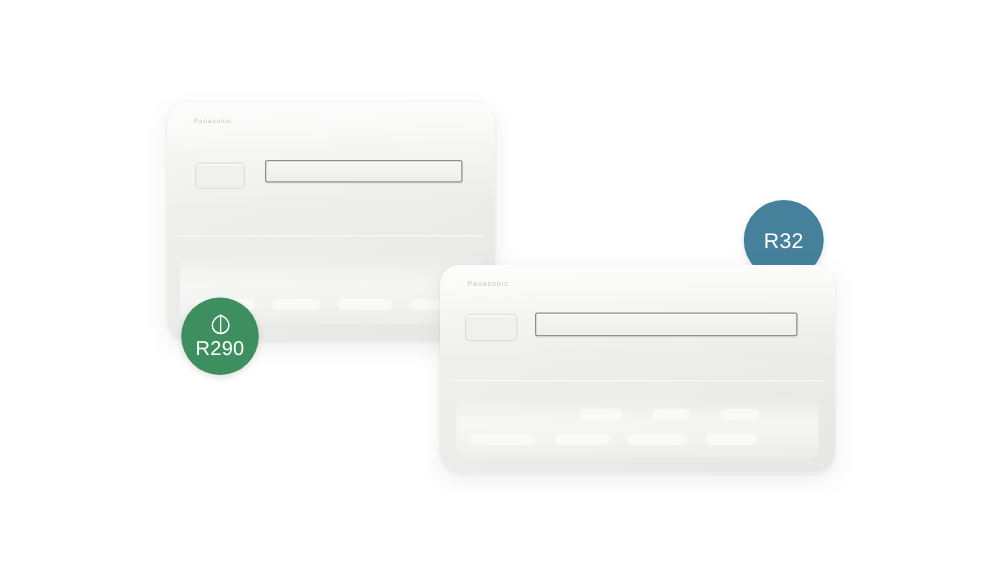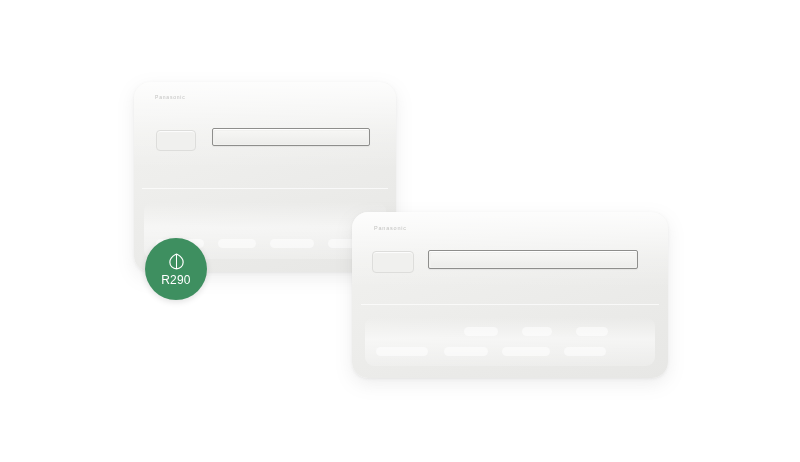--- a/index.html
+++ b/index.html
@@ -144,21 +144,21 @@
 
   #badge-r290 {
     left: 145px;
     top: 238px;
     width: 62px;
     height: 62px;
     background: #3e8f60;
     z-index: 6;
   }
   #badge-r290 .badge-label {
-    font-size: 12px;
+    font-size: 16px;
     letter-spacing: 0.2px;
     line-height: 1;
     margin-top: 2px;
   }
   #badge-r290 .leaf-icon {
     width: 19px;
     height: 19px;
     display: block;
     margin-bottom: 1px;
   }
@@ -195,20 +195,23 @@
 
     <div class="face-seam" style="top:106px;"></div>
 
     <div class="unit-outlet"></div>
     <div class="unit-outlet-louvre" style="left:22px; bottom:24px; width:48px;"></div>
     <div class="unit-outlet-louvre" style="left:84px; bottom:24px; width:38px;"></div>
     <div class="unit-outlet-louvre" style="left:136px; bottom:24px; width:44px;"></div>
     <div class="unit-outlet-louvre" style="left:194px; bottom:24px; width:40px;"></div>
   </div>
 
+  <div class="badge" id="badge-r32">
+    <div class="badge-label">R32</div>
+  </div>
 
   <div class="ac-unit" id="unit-r32">
     <div class="unit-sheen"></div>
 
     <div class="brand">Panasonic</div>
 
     <div class="display-panel"></div>
 
     <div class="vent">
       <div class="vent-inner"></div>

